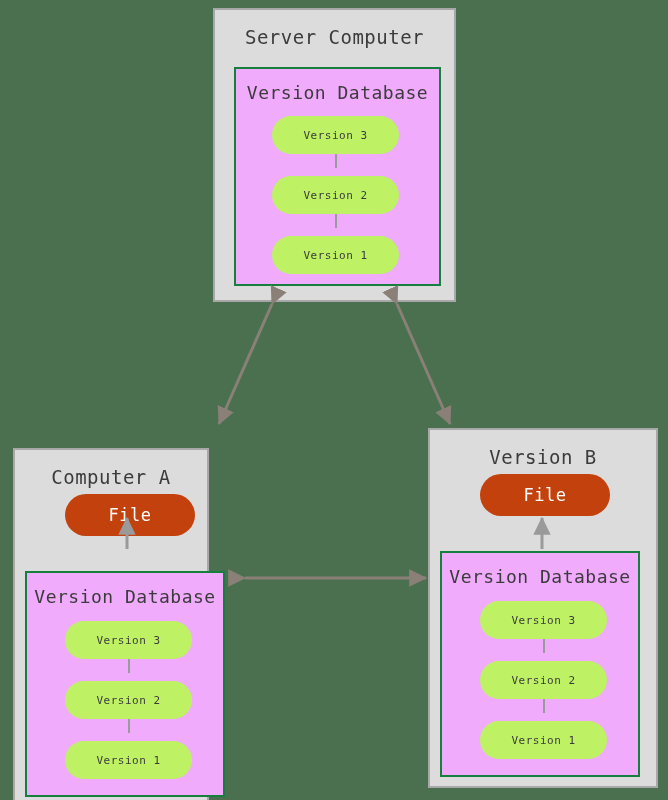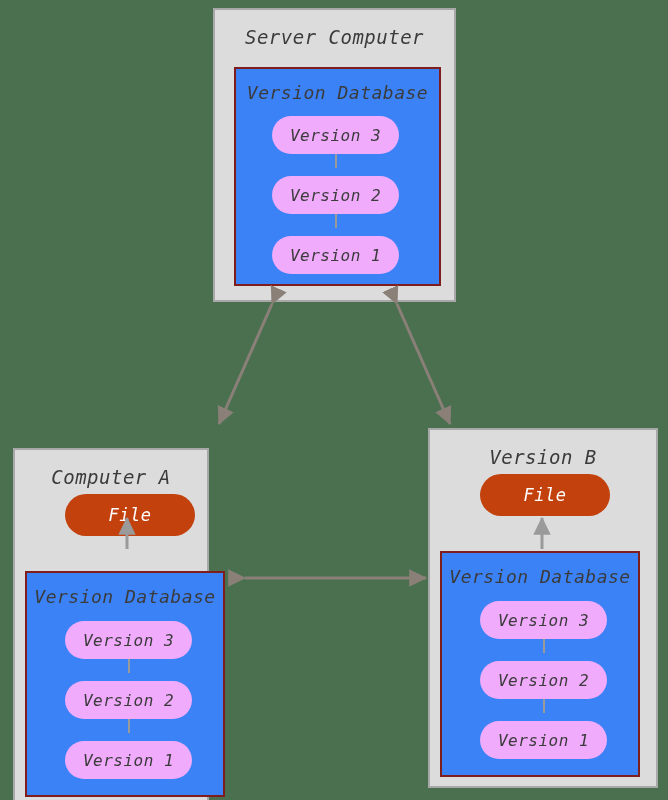--- a/index.html
+++ b/index.html
@@ -27,51 +27,50 @@
     height: 800px;
     pointer-events: none;
     z-index: 5;
   }
   .machine {
     position: absolute;
     background: #dcdcdc;
     border: 2px solid #a8a8a8;
     box-sizing: border-box;
     z-index: 2;
-    font-style: italic;
   }
   .machine-title {
     text-align: center;
     color: #3b3b3b;
     font-size: 19px;
     letter-spacing: 0.5px;
     margin-top: 16px;
     margin-bottom: 0;
     user-select: none;
   }
   .vdb {
     position: absolute;
-    background: #3b82f6;
-    border: 2px solid #7f1d1d;
+    background: #f0abfc;
+    border: 2px solid #15803d;
     box-sizing: border-box;
   }
   .vdb-title {
     text-align: center;
     color: #3b3b3b;
     font-size: 18px;
     letter-spacing: 0.5px;
     margin-top: 13px;
     user-select: none;
   }
   .pill {
     position: absolute;
-    background: #f0abfc;
+    background: #bef264;
     border-radius: 19px;
     color: #3b3b3b;
-    font-size: 16px;
+    font-size: 11px;
     display: flex;
     align-items: center;
     justify-content: center;
     letter-spacing: 0.5px;
     user-select: none;
   }
   .file-pill {
     position: absolute;
     background: #c2410c;
     border-radius: 22px;

